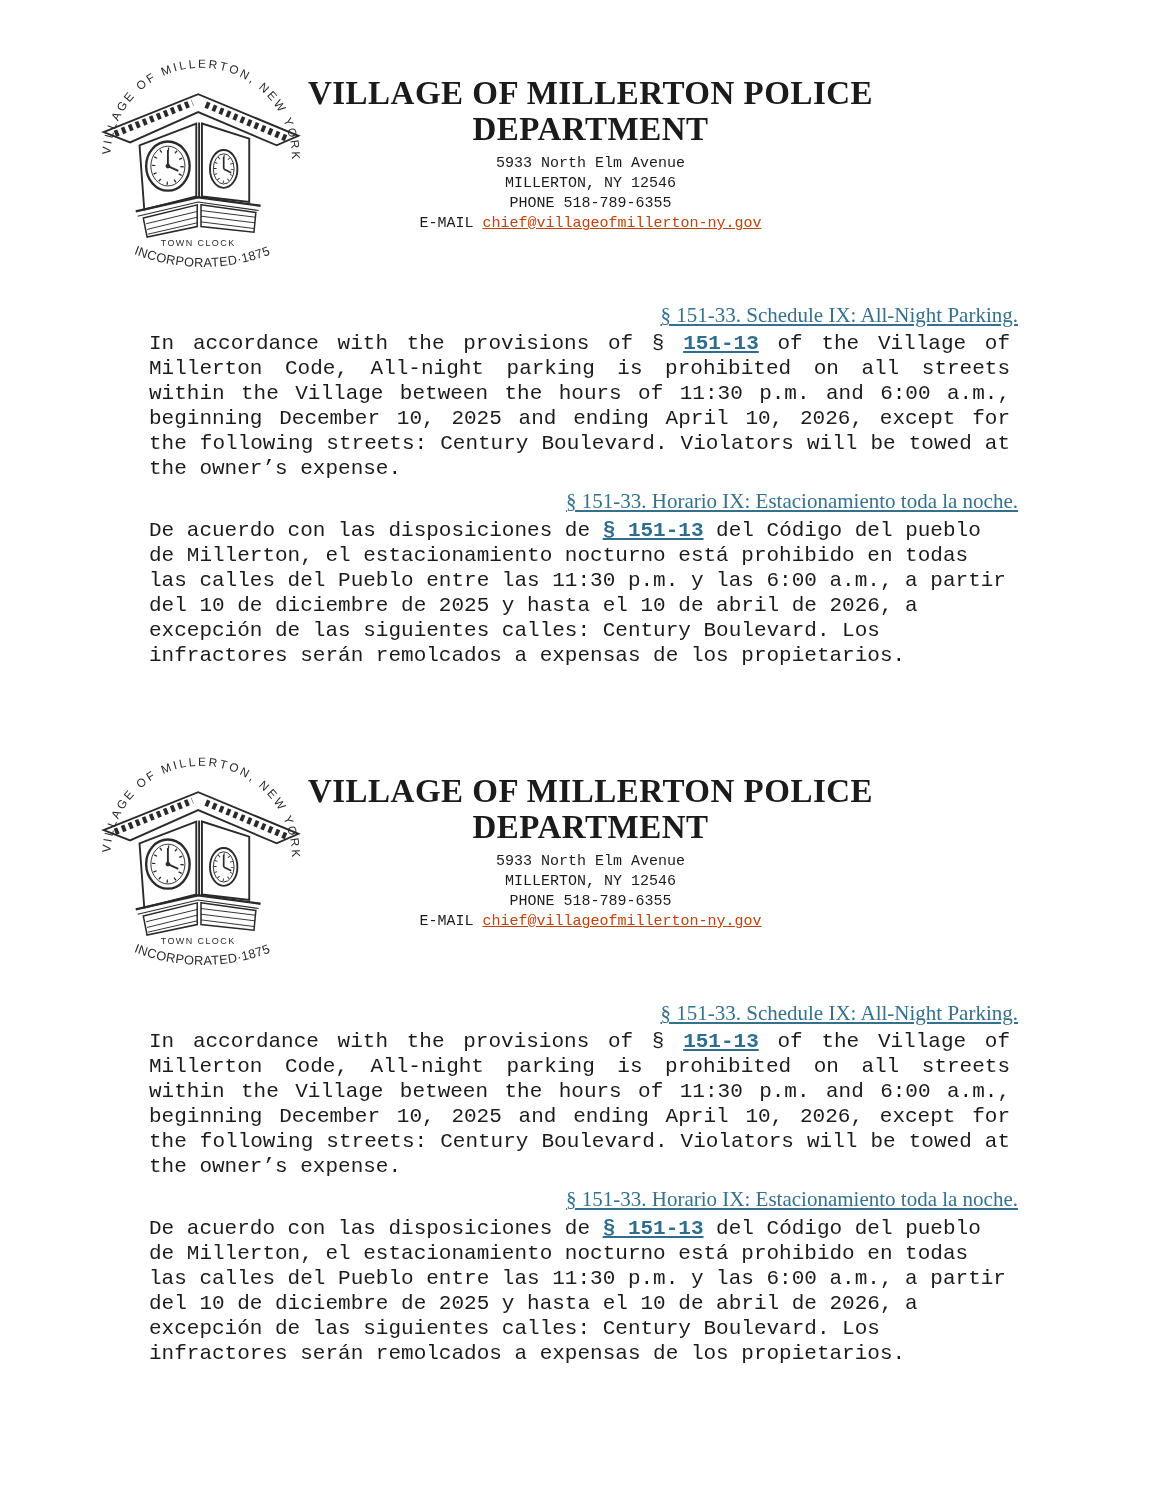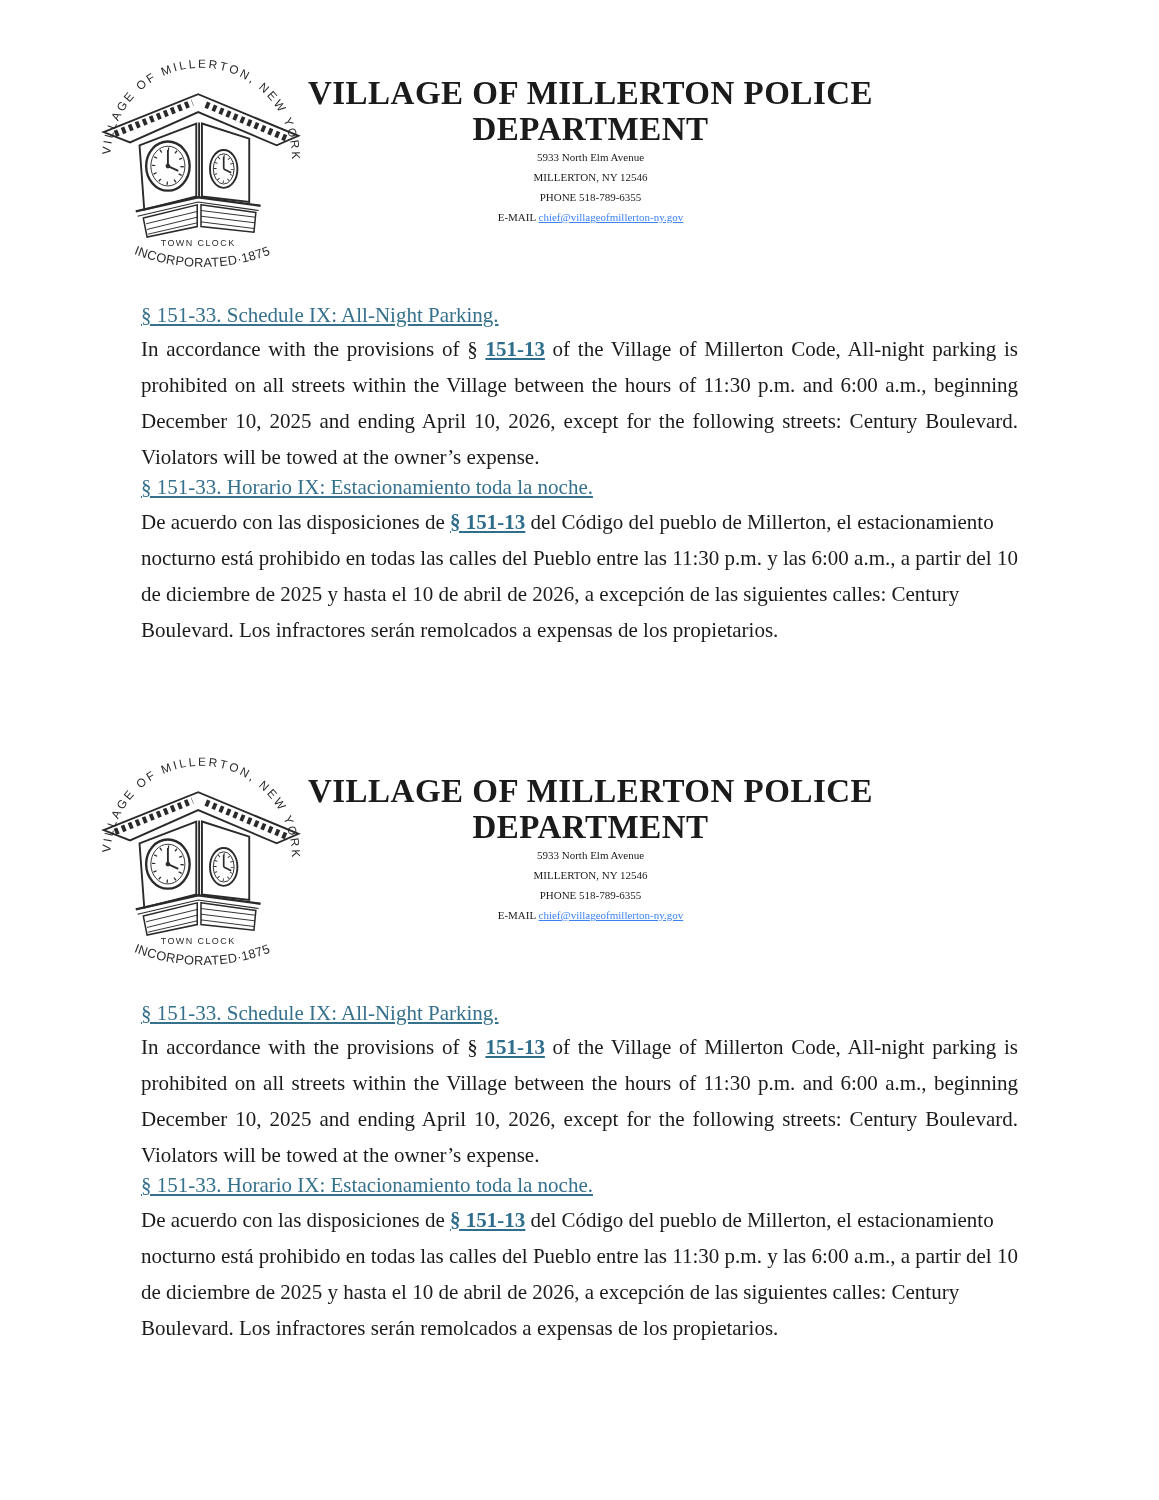--- a/index.html
+++ b/index.html
@@ -17,27 +17,27 @@
   }
   .notice{position:absolute;left:0;width:1159px;height:640px;}
   #notice-1{top:45px;}
   #notice-2{top:743px;}
 
   .seal{position:absolute;left:92px;top:0;width:218px;height:227px;}
   .seal svg{width:100%;height:100%;}
 
   .header-text{position:absolute;left:0;right:0;top:0;text-align:center;padding-left:22px;}
   .dept-title{font-size:33px;font-weight:bold;line-height:36px;letter-spacing:.5px;margin-top:30px;}
-  .addr-block{font-size:11px;line-height:20px;}
-  .email-line a{color:#3b82f6;text-decoration:underline;}
+  .addr-block{margin-top:7px;font-size:15px;line-height:20px;font-family:Liberation Mono, monospace;}
+  .email-line a{color:#c2410c;text-decoration:underline;}
 
   .notice-body{position:absolute;top:258px;left:141px;width:877px;}
-  .section-heading{text-align:left;font-size:21px;line-height:24px;}
+  .section-heading{text-align:right;font-size:21px;line-height:24px;}
   .section-heading a{color:var(--link);text-decoration:underline;font-weight:normal;}
-  .para{font-size:21px;line-height:36px;margin:0;}
+  .para{font-size:21px;line-height:25px;margin:8px;font-family:Liberation Mono, monospace;}
   .para-en{margin-top:4px;text-align:justify;}
   .para-es{margin-top:5px;}
   .code-link{color:var(--link-bold);font-weight:bold;text-decoration:underline;}
   .heading-es{}
 </style>
 </head>
 <body>
 
 <svg width="0" height="0" style="position:absolute" aria-hidden="true">
   <defs>

